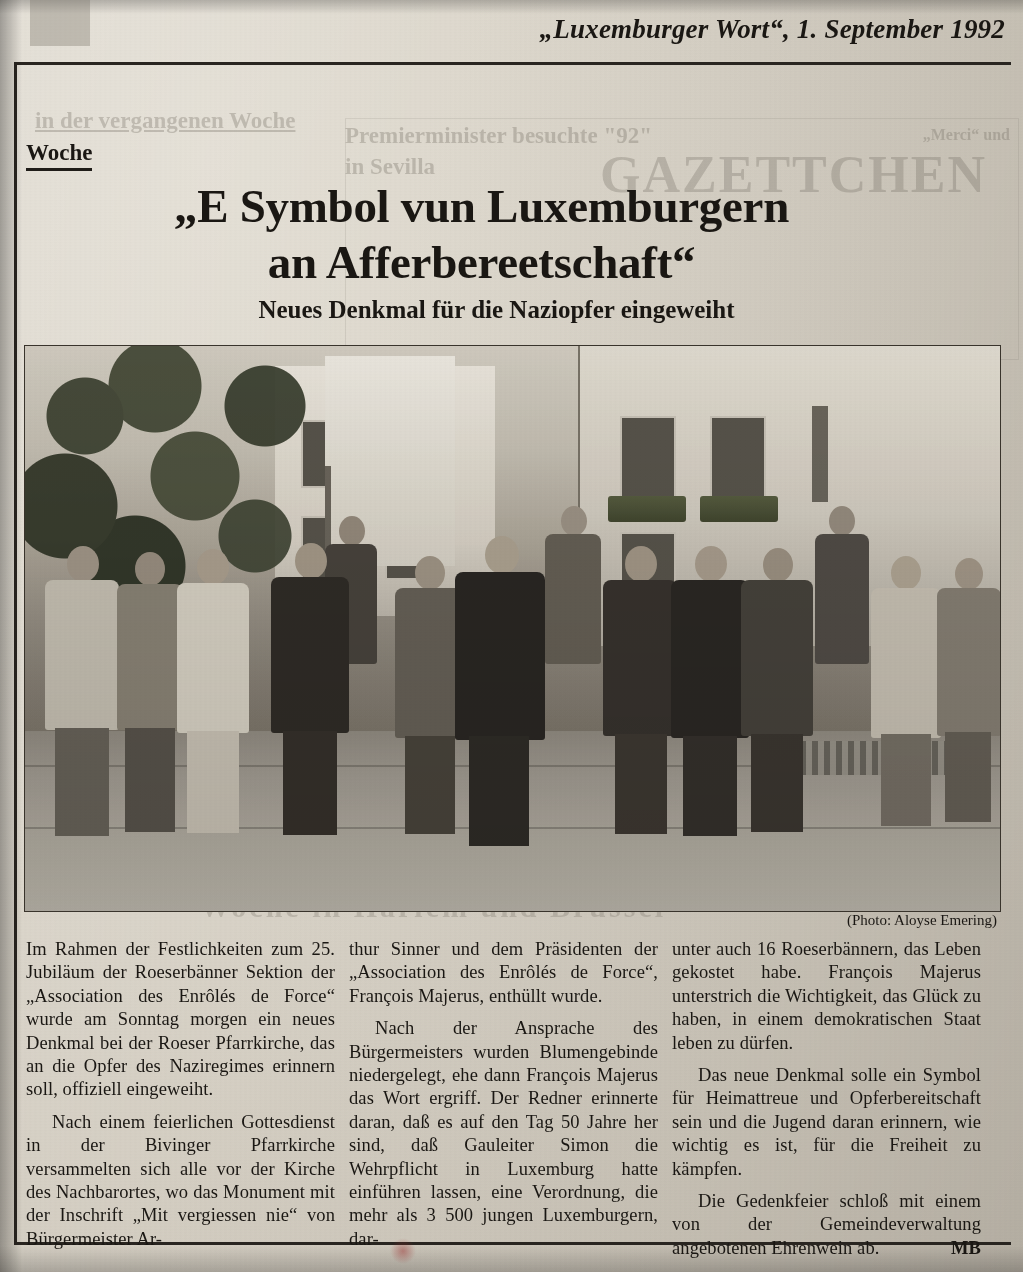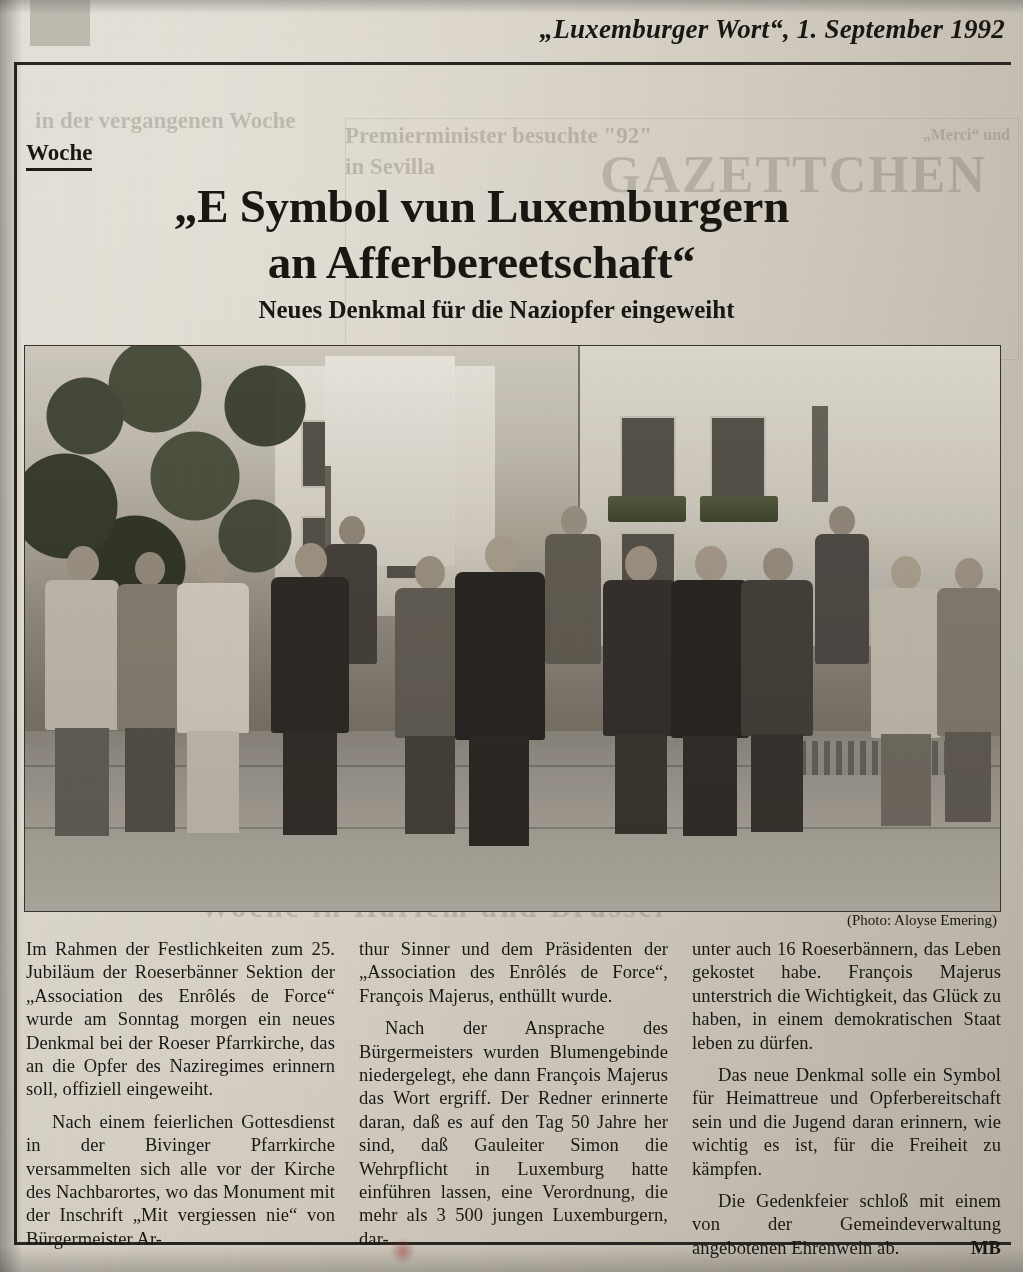--- a/index.html
+++ b/index.html
@@ -24,21 +24,21 @@
       repeating-linear-gradient(90deg, rgba(0,0,0,0.02) 0px, rgba(0,0,0,0.0) 3px, rgba(0,0,0,0.015) 5px);
     opacity:.55;pointer-events:none;
   }
   
   .ghost{
     position:absolute;pointer-events:none;
     color:#6d675c;opacity:.30;
     font-family:"Liberation Serif", serif;
     font-weight:700;
   }
-  .ghost.g1{left:35px;top:105px;width:320px;font-size:23px;line-height:31px;}
+  .ghost.g1{left:35px;top:105px;width:320px;font-size:23px;line-height:31px;text-decoration:underline;}
   .ghost.g2{left:345px;top:120px;width:330px;font-size:23px;line-height:31px;}
   .ghost.g3{left:700px;top:120px;width:310px;font-size:16px;line-height:30px;text-align:right;}
   .ghost.gbox{
     left:345px;top:118px;width:672px;height:240px;
     border:1px solid rgba(80,74,66,.35);
   }
   .ghost.gbig{
     right:36px;top:145px;font-size:52px;letter-spacing:2px;color:#6b655b;opacity:.28;
   }
   .ghost.gbottom{left:200px;top:890px;font-size:30px;letter-spacing:3px;opacity:.25;}
@@ -144,21 +144,21 @@
   .legs{position:absolute;}
 
   .credit{
     position:absolute;right:26px;top:912px;
     font-size:15px;font-weight:400;
   }
 
   
   .cols{
     position:absolute;left:26px;top:938px;width:975px;height:280px;
-    display:flex;gap:24px;
+    display:flex;gap:14px;
   }
   .col{width:309px;}
   .col p{
     margin:0 0 0 0;
     font-size:18.5px;line-height:23.4px;
     text-align:justify;
     text-justify:inter-word;
     hyphens:manual;
     letter-spacing:.1px;
   }

